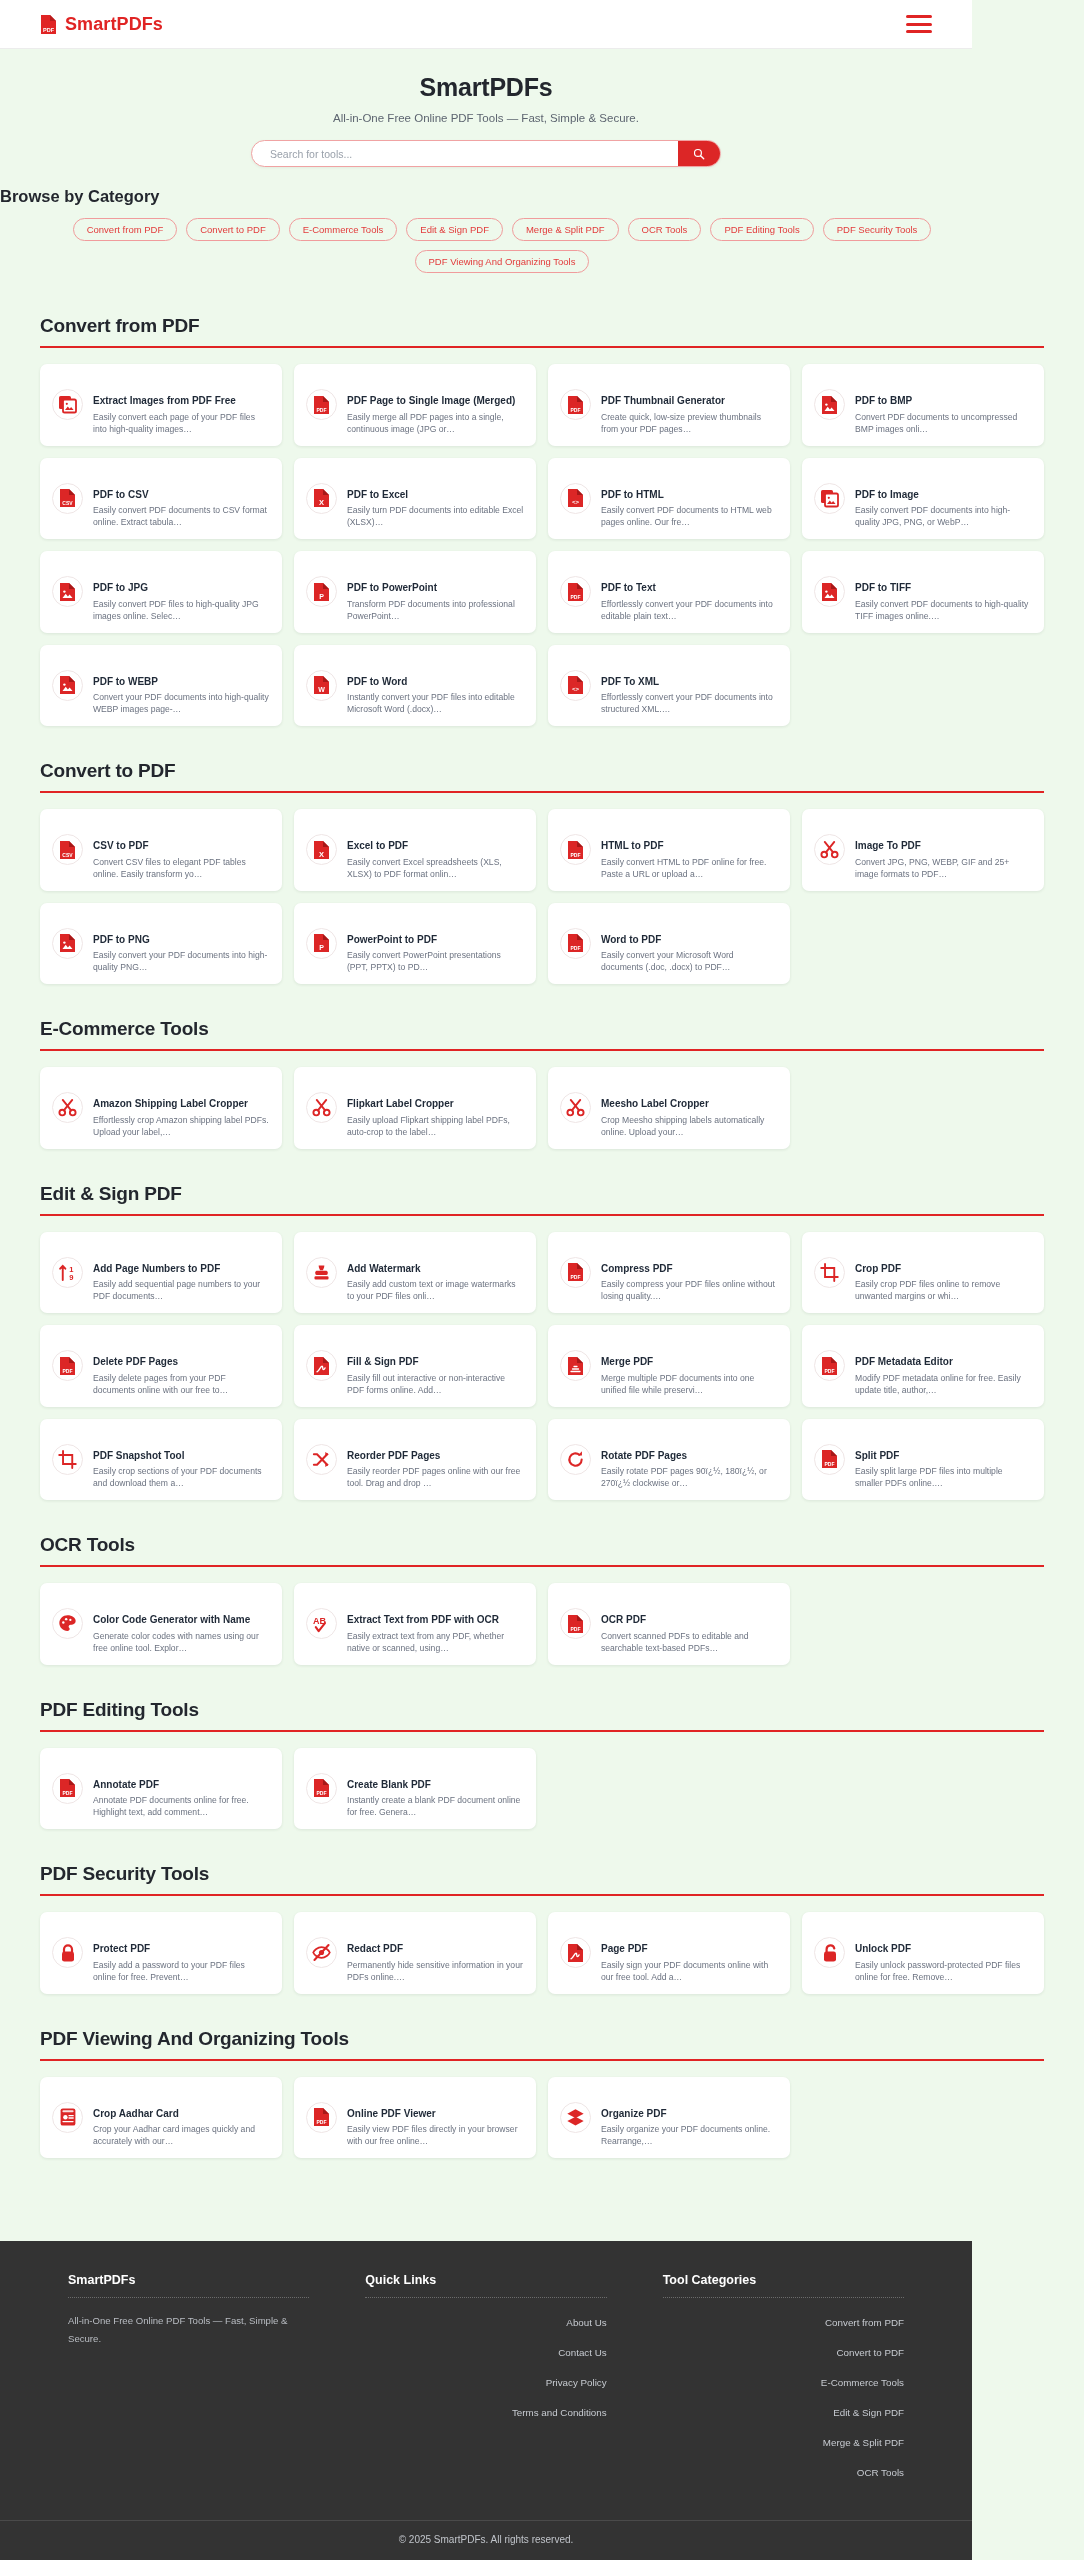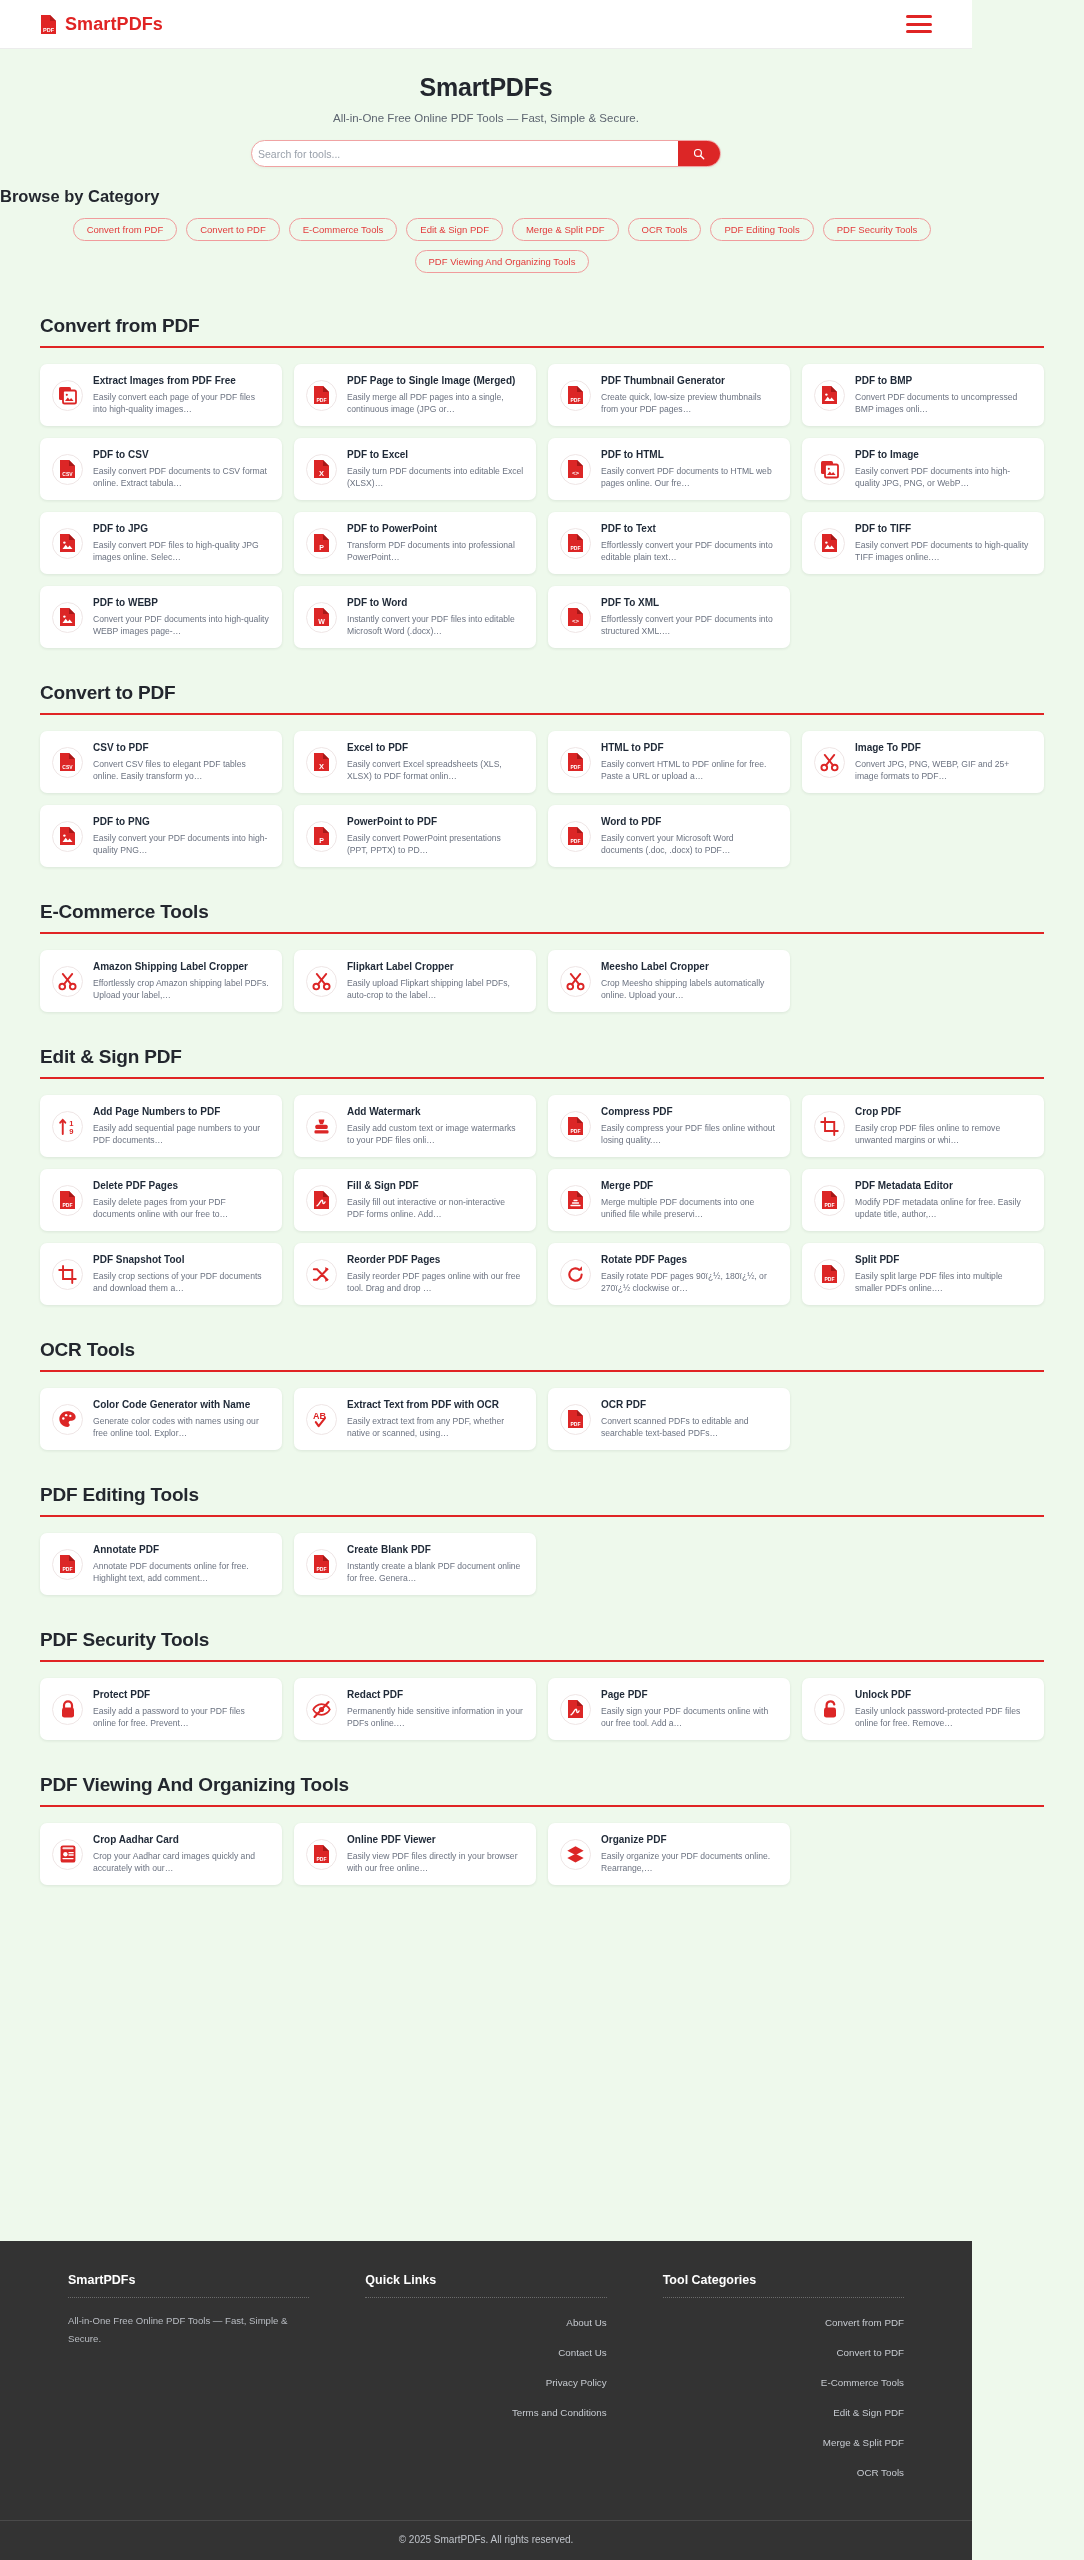--- a/index.html
+++ b/index.html
@@ -42,21 +42,21 @@
     height: 27px;
     display: flex;
     border: 1px solid #f0a3a3;
     border-radius: 14px;
     overflow: hidden;
     background: #fff;
     box-shadow: 0 1px 3px rgba(0,0,0,.05);
   }
   .search-input {
     flex: 1; border: none; outline: none; background: transparent;
-    font-size: 10.5px; color: #2b2f36; padding: 0 6px;
+    font-size: 10.5px; color: #2b2f36; padding: 0 18px;
     font-family: "Liberation Sans", sans-serif;
   }
   .search-input::placeholder { color: #9aa1ab; }
   .search-btn {
     width: 42px; background: #dc2626; border: none; cursor: pointer;
     display: flex; align-items: center; justify-content: center;
   }
 
   
   .browse-title { text-align: left; font-size: 16.5px; font-weight: 700; color: #23272e; margin-top: 20px; }
@@ -97,21 +97,21 @@
     min-height: 62px;
     cursor: pointer;
   }
   .card-icon {
     width: 31px; height: 31px; flex: 0 0 31px;
     border: 1px solid #efe6e6; border-radius: 50%;
     display: flex; align-items: center; justify-content: center;
     background: #fff;
   }
   .card-icon svg { display: block; }
-  .card-body { min-width: 0; }
+  .card-body { min-width: 0; margin-top: 20px; }
   .card-title {
     font-size: 10px; font-weight: 700; color: #1f2937; line-height: 12.5px;
     margin-bottom: 3px;
   }
   .card-desc {
     font-size: 8.6px; color: #6b7280; line-height: 12px;
     display: -webkit-box; -webkit-line-clamp: 2; -webkit-box-orient: vertical;
     overflow: hidden;
   }
 

